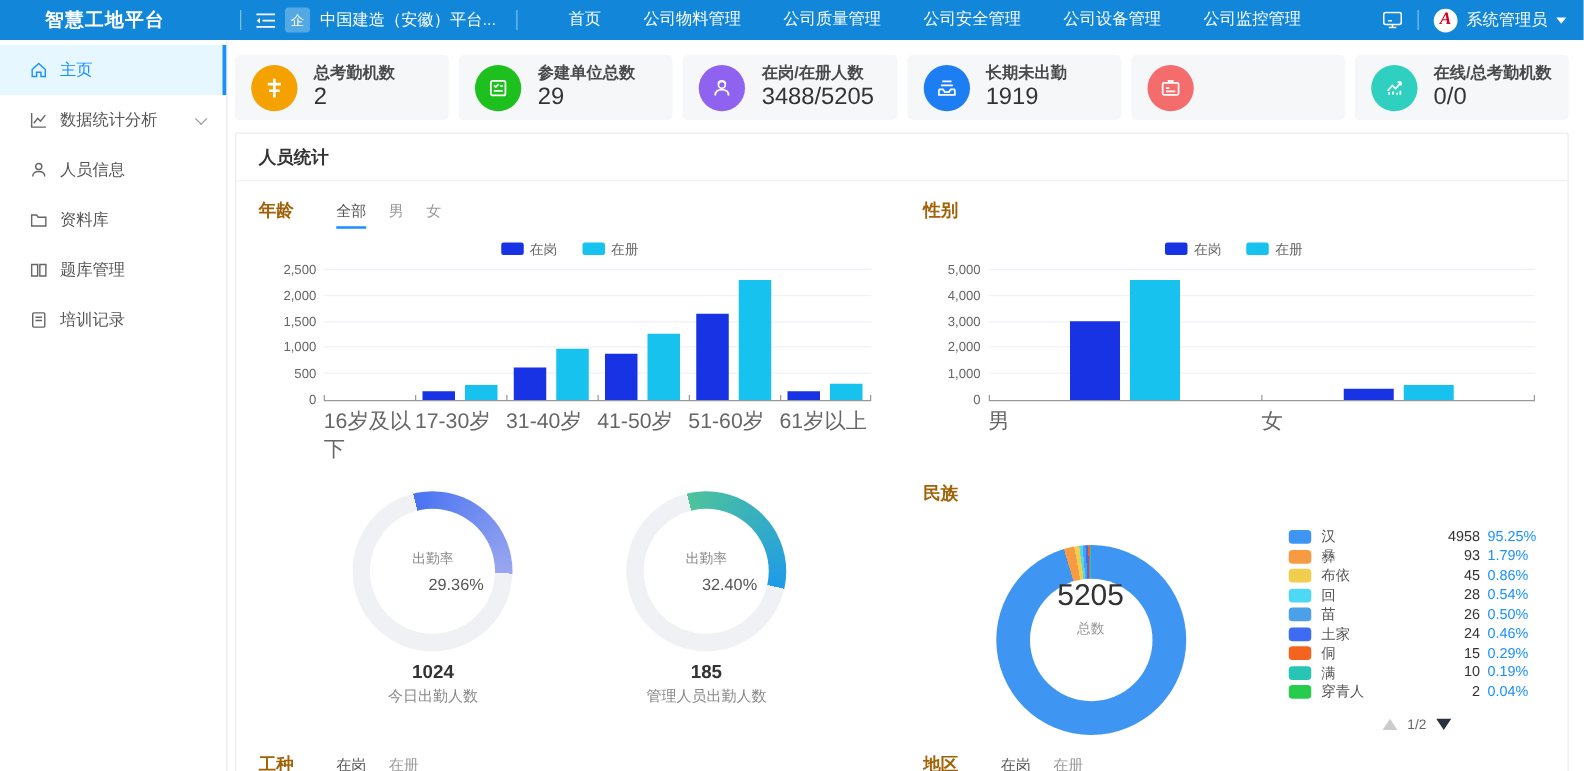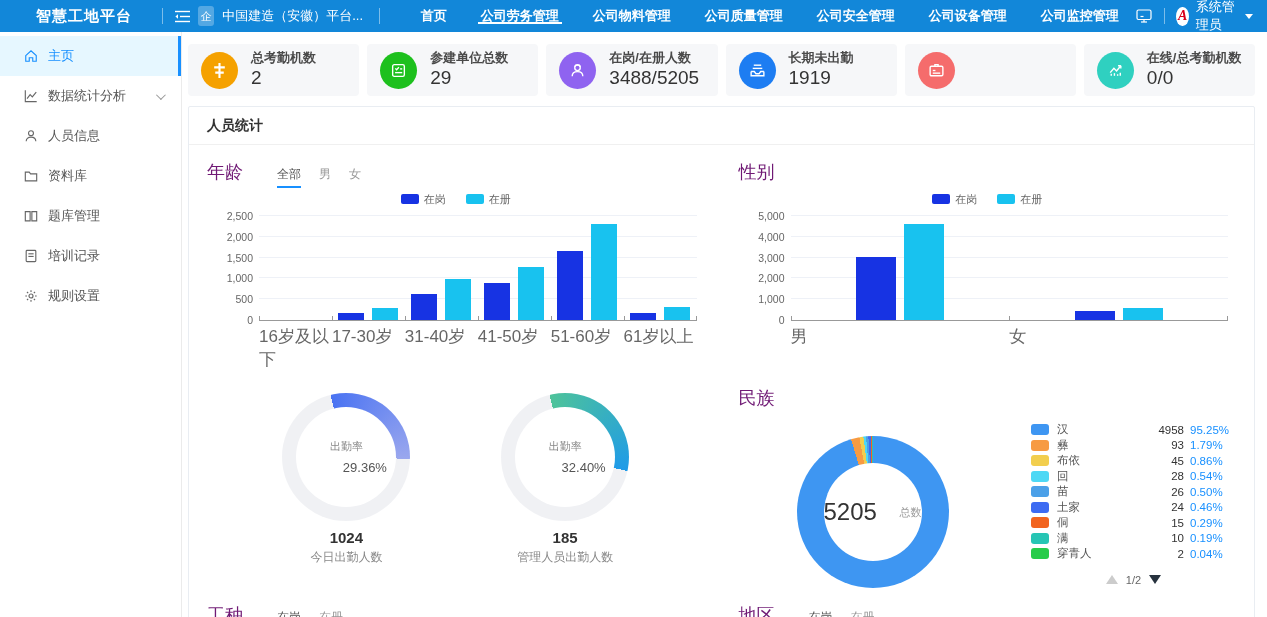--- a/index.html
+++ b/index.html
@@ -7,21 +7,21 @@
     font-family:"Liberation Sans","DejaVu Sans",sans-serif; font-size:13px; color:#333; }
 
   
   .topbar { height:32px; background:#1287d9; display:flex; align-items:center; color:#fff; }
   .app-title { width:182px; padding-left:36px; font-weight:bold; font-size:15px; letter-spacing:1px; }
   .vsep { width:1px; height:16px; background:rgba(255,255,255,.45); margin:0 10px; }
   .hambtn { margin:0 8px 0 2px; display:flex; align-items:center; cursor:pointer; }
   .ent-badge { width:20px; height:20px; background:rgba(255,255,255,.28); border-radius:3px;
     display:flex; align-items:center; justify-content:center; font-size:11px; margin-right:8px; }
   .platform-name { font-size:13px; margin-right:6px; white-space:nowrap; }
-  .nav { display:flex; align-items:center; height:16px; margin-left:14px;font-weight:bold; }
+  .nav { display:flex; align-items:flex-end; height:16px; margin-left:14px; }
   .nav-item { display:flex; align-items:center; padding:0 17px; font-size:13px; cursor:pointer; position:relative; white-space:nowrap; }
   .nav-item.active::after { content:""; position:absolute; left:14px; right:14px; bottom:1px; height:2px; background:#fff; }
   .top-right { margin-left:auto; display:flex; align-items:center; padding-right:14px; }
   .monitor { display:flex; align-items:center; cursor:pointer; }
   .logo-circ { width:19px; height:19px; border-radius:50%; background:#fff; color:#d8001b;
     font-family:"Liberation Serif","DejaVu Serif",serif; font-weight:bold; font-style:italic;
     display:flex; align-items:center; justify-content:center; font-size:14px; margin-right:7px; }
   .user-name { font-size:13px; }
   .caret-down { width:0; height:0; border-left:4px solid transparent; border-right:4px solid transparent;
     border-top:5px solid #fff; margin-left:7px; }
@@ -49,21 +49,21 @@
   .card-label { font-size:13px; font-weight:bold; color:#4a4a4a; }
   .card-value { font-size:19px; color:#333; margin-top:1px; }
   .red { color:#f5222d; }
 
   
   .panel { margin-top:10px; background:#fff; border:1px solid #e9edf2; border-radius:2px; height:560px; }
   .panel-title { font-size:14px; font-weight:bold; padding:10px 18px 9px; border-bottom:1px solid #f0f0f0; }
   .panel-body { padding:0 18px; display:grid; grid-template-columns:1fr 1fr; column-gap:34px; }
 
   .block-hd { display:flex; align-items:baseline; margin-top:15px; height:20px; }
-  .block-title { font-size:18px; font-weight:normal; color:#701a75; }
+  .block-title { font-size:14px; font-weight:bold; color:#a16207; }
   .tabs { display:flex; margin-left:34px; gap:18px; }
   .tab { font-size:12px; color:#999; cursor:pointer; padding-bottom:3px; }
   .tab.active { color:#555; border-bottom:2px solid #1890ff; }
 
   
   .chart-legend { display:flex; justify-content:center; gap:20px; margin-top:12px; height:14px; }
   .legend-item { display:flex; align-items:center; gap:5px; cursor:pointer; }
   .legend-swatch { width:18px; height:10px; border-radius:2px; display:inline-block; }
   .legend-label { font-size:11px; color:#666; }
   .plot { position:relative; height:105px; margin:10px 8px 0 52px; border-bottom:1px solid #999; }
@@ -86,21 +86,21 @@
     background:#fff; display:flex; flex-direction:column; align-items:center; justify-content:center; gap:6px; }
   .gauge-label { font-size:11px; color:#888; }
   .gauge-pct { font-size:13px; color:#555;margin-left:37px; }
   .gauge-count { margin-top:8px; font-size:15px; font-weight:bold; color:#333; }
   .gauge-count-label { margin-top:3px; font-size:12px; color:#888; }
 
   
   .eth-wrap { display:flex; margin-top:14px; }
   .donut { width:152px; height:152px; border-radius:50%; position:relative; margin:16px 0 0 58px; flex-shrink:0; }
   .donut-inner { position:absolute; left:27px; top:27px; width:98px; height:98px; border-radius:50%;
-    background:#fff; display:flex; flex-direction:row; align-items:center; justify-content:space-between; gap:4px; }
+    background:#fff; display:flex; flex-direction:column; align-items:center; justify-content:flex-start; gap:4px; }
   .donut-total { font-size:24px; color:#333; }
   .donut-total-label { font-size:11px; color:#999; }
   .eth-legend { margin-left:auto; width:205px; padding-top:2px; }
   .eth-row { display:flex; align-items:center; height:15.5px; cursor:pointer; }
   .eth-swatch { width:18px; height:11px; border-radius:3px; flex-shrink:0; }
   .eth-name { font-size:11.5px; color:#555; margin-left:8px; flex:1; }
   .eth-count { font-size:11.5px; color:#333; }
   .eth-pct { font-size:11.5px; color:#1890ff; margin-left:6px; width:46px; }
   .eth-pager { display:flex; align-items:center; justify-content:center; gap:8px; margin-top:12px; }
   .tri-up { width:0; height:0; border-left:6px solid transparent; border-right:6px solid transparent;
@@ -128,21 +128,20 @@
           <line x1="0" y1="11.5" x2="15" y2="11.5"></line>
         </g>
         <path d="M3 4.2 L0.4 6.5 L3 8.8 Z" fill="#fff"></path>
       </svg>
   </div>
   <div class="ent-badge">企</div>
   <div class="platform-name">中国建造（安徽）平台...</div>
   <div class="vsep"></div>
   <div class="nav">
     <div class="nav-item">首页</div>
-    <div class="nav-item active">公司劳务管理</div>
     <div class="nav-item">公司物料管理</div>
     <div class="nav-item">公司质量管理</div>
     <div class="nav-item">公司安全管理</div>
     <div class="nav-item">公司设备管理</div>
     <div class="nav-item">公司监控管理</div>
   </div>
   <div class="top-right">
     <div class="monitor">
       <svg width="16" height="14" viewBox="0 0 16 14">
           <rect x="1" y="1" width="14" height="9.5" rx="1.5" fill="none" stroke="#fff" stroke-width="1.2"></rect>
@@ -208,29 +207,20 @@
     <div class="side-item">
       <span class="s-ic">
           <svg width="14" height="14" viewBox="0 0 16 16" fill="none" stroke="currentColor" stroke-width="1.3">
             <rect x="2.5" y="1.5" width="11" height="13" rx="1"></rect>
             <line x1="5" y1="5.5" x2="11" y2="5.5"></line>
             <line x1="5" y1="8.5" x2="11" y2="8.5"></line>
           </svg>
         </span>
       <span>培训记录</span>
     </div>
-    <div class="side-item">
-      <span class="s-ic">
-          <svg width="14" height="14" viewBox="0 0 16 16" fill="none" stroke="currentColor" stroke-width="1.3">
-            <circle cx="8" cy="8" r="2.3"></circle>
-            <path d="M8 1.5 V3.4 M8 12.6 V14.5 M1.5 8 H3.4 M12.6 8 H14.5 M3.4 3.4 L4.8 4.8 M11.2 11.2 L12.6 12.6 M12.6 3.4 L11.2 4.8 M4.8 11.2 L3.4 12.6"></path>
-          </svg>
-        </span>
-      <span>规则设置</span>
-    </div>
   </div>
 
   <div class="main">
 
     <div class="cards">
       <div class="card">
         <div class="card-ic" style="background:#f5a100;">
           <svg width="17" height="17" viewBox="0 0 16 16" fill="#fff">
               <path d="M7 1h2v3h4v2H9v3h3v2H9v4H7v-4H4V9h3V6H3V4h4z"></path>
             </svg>

